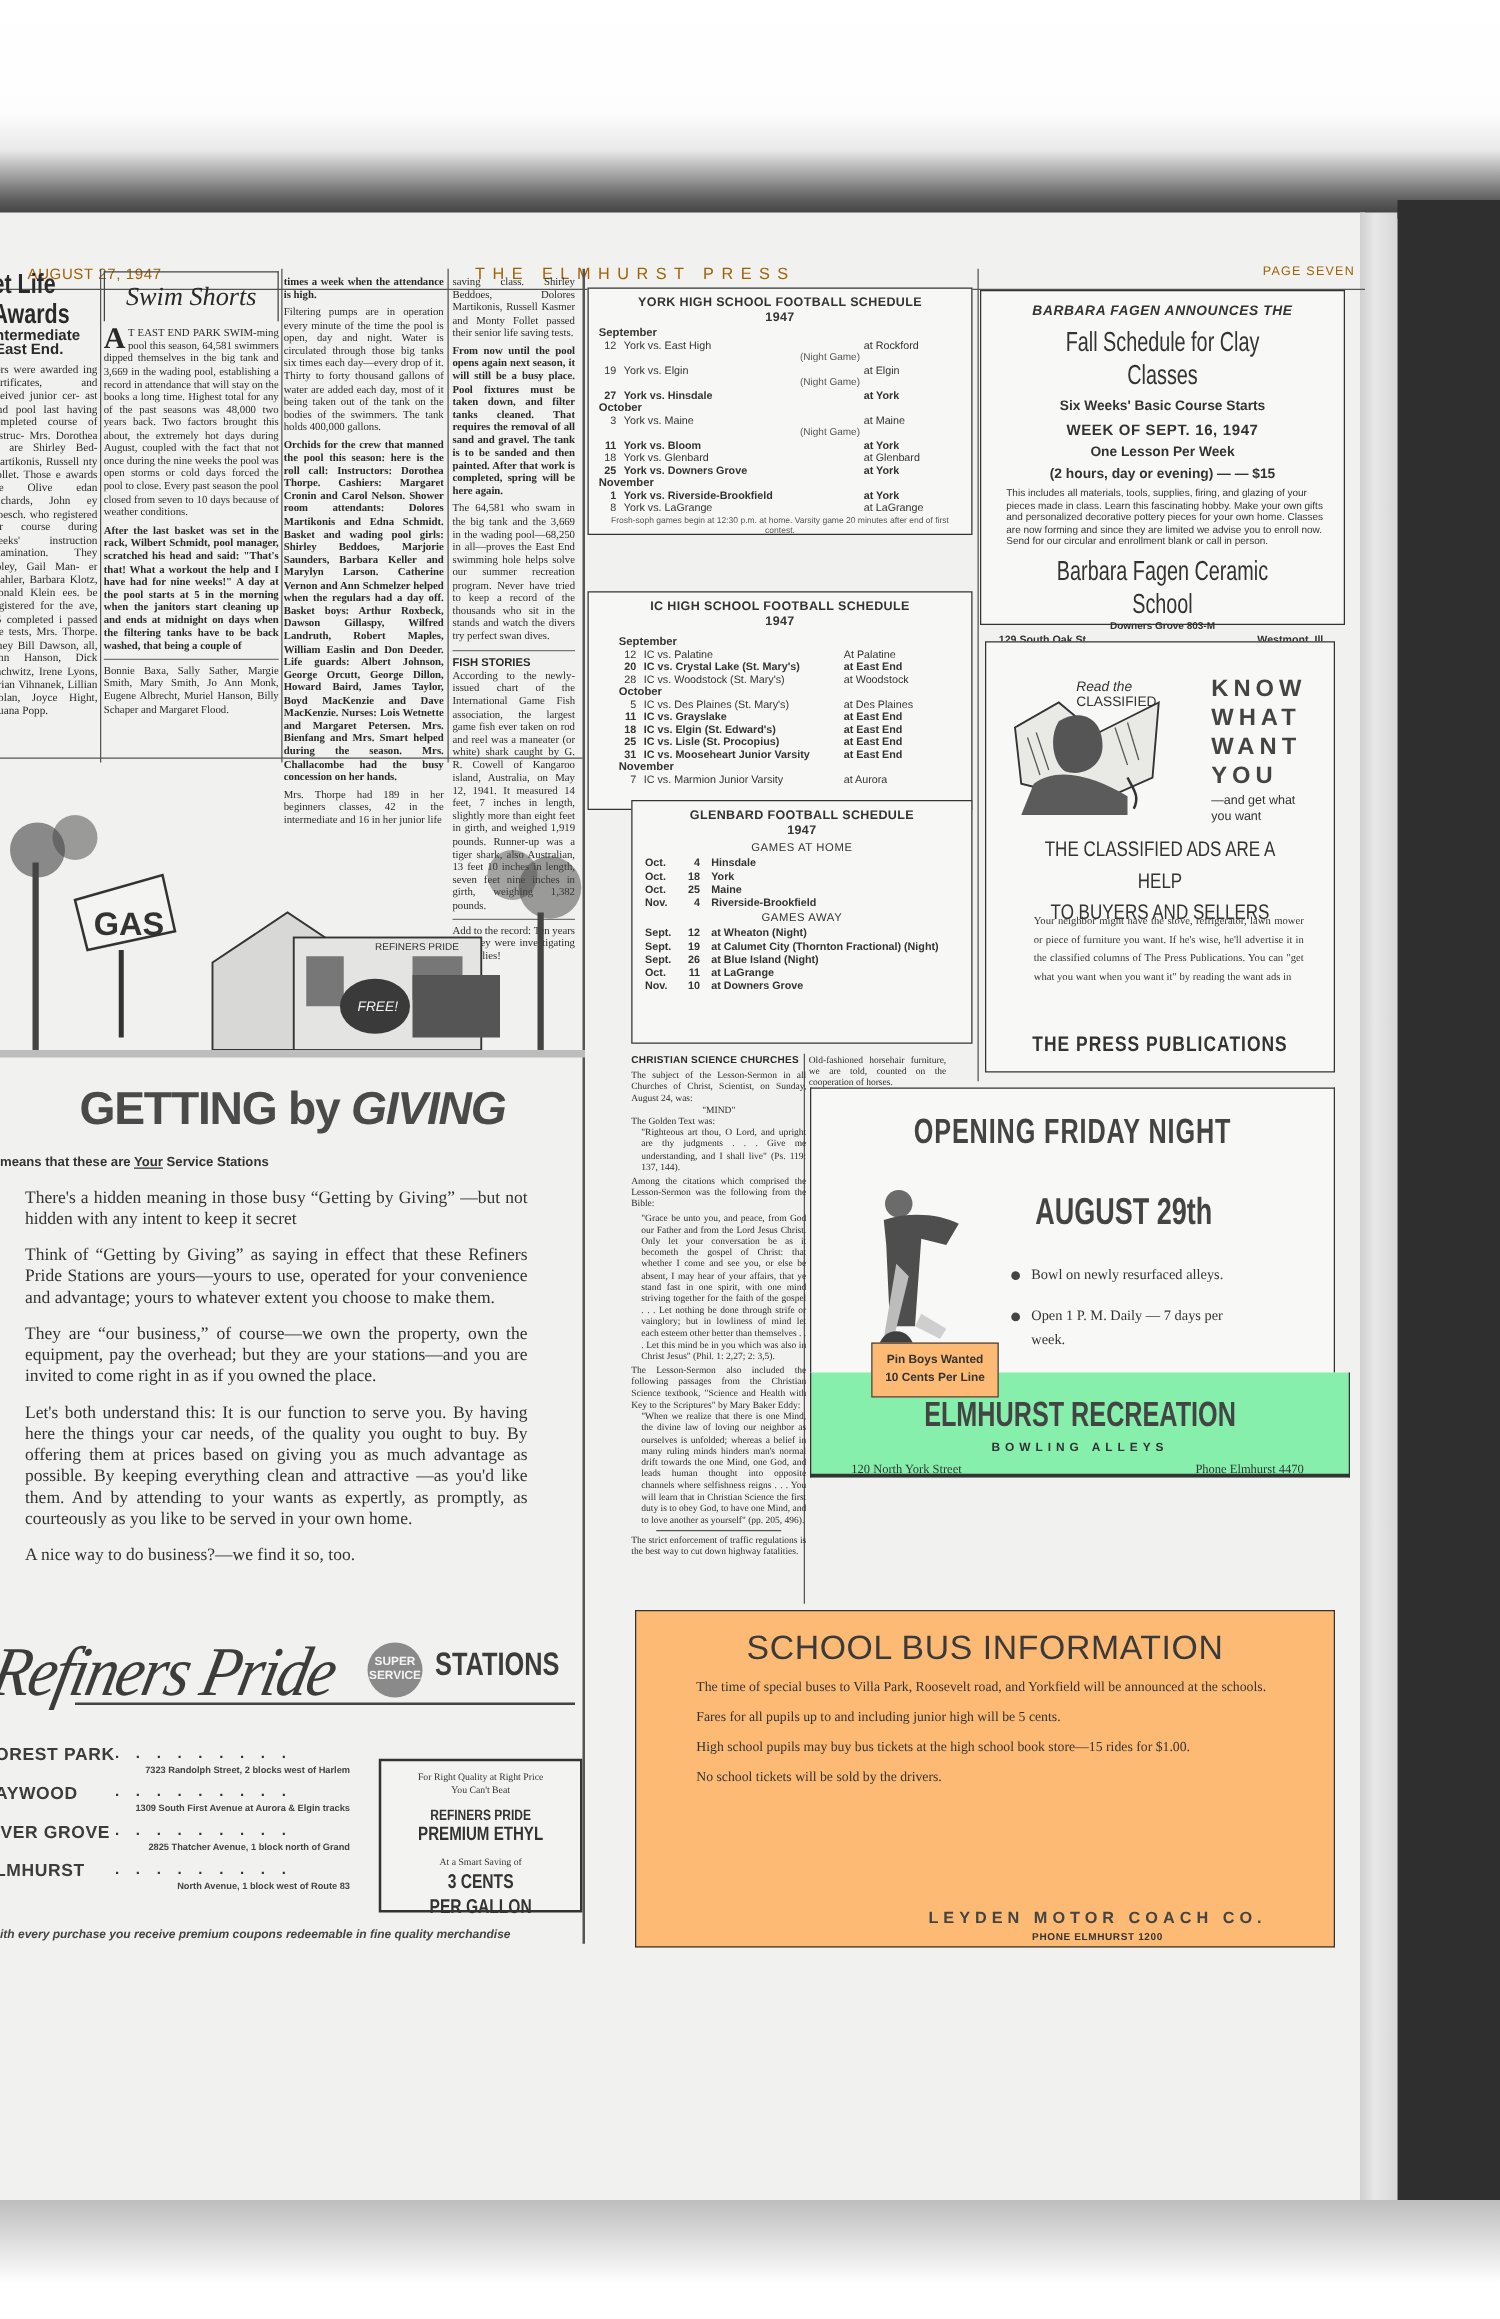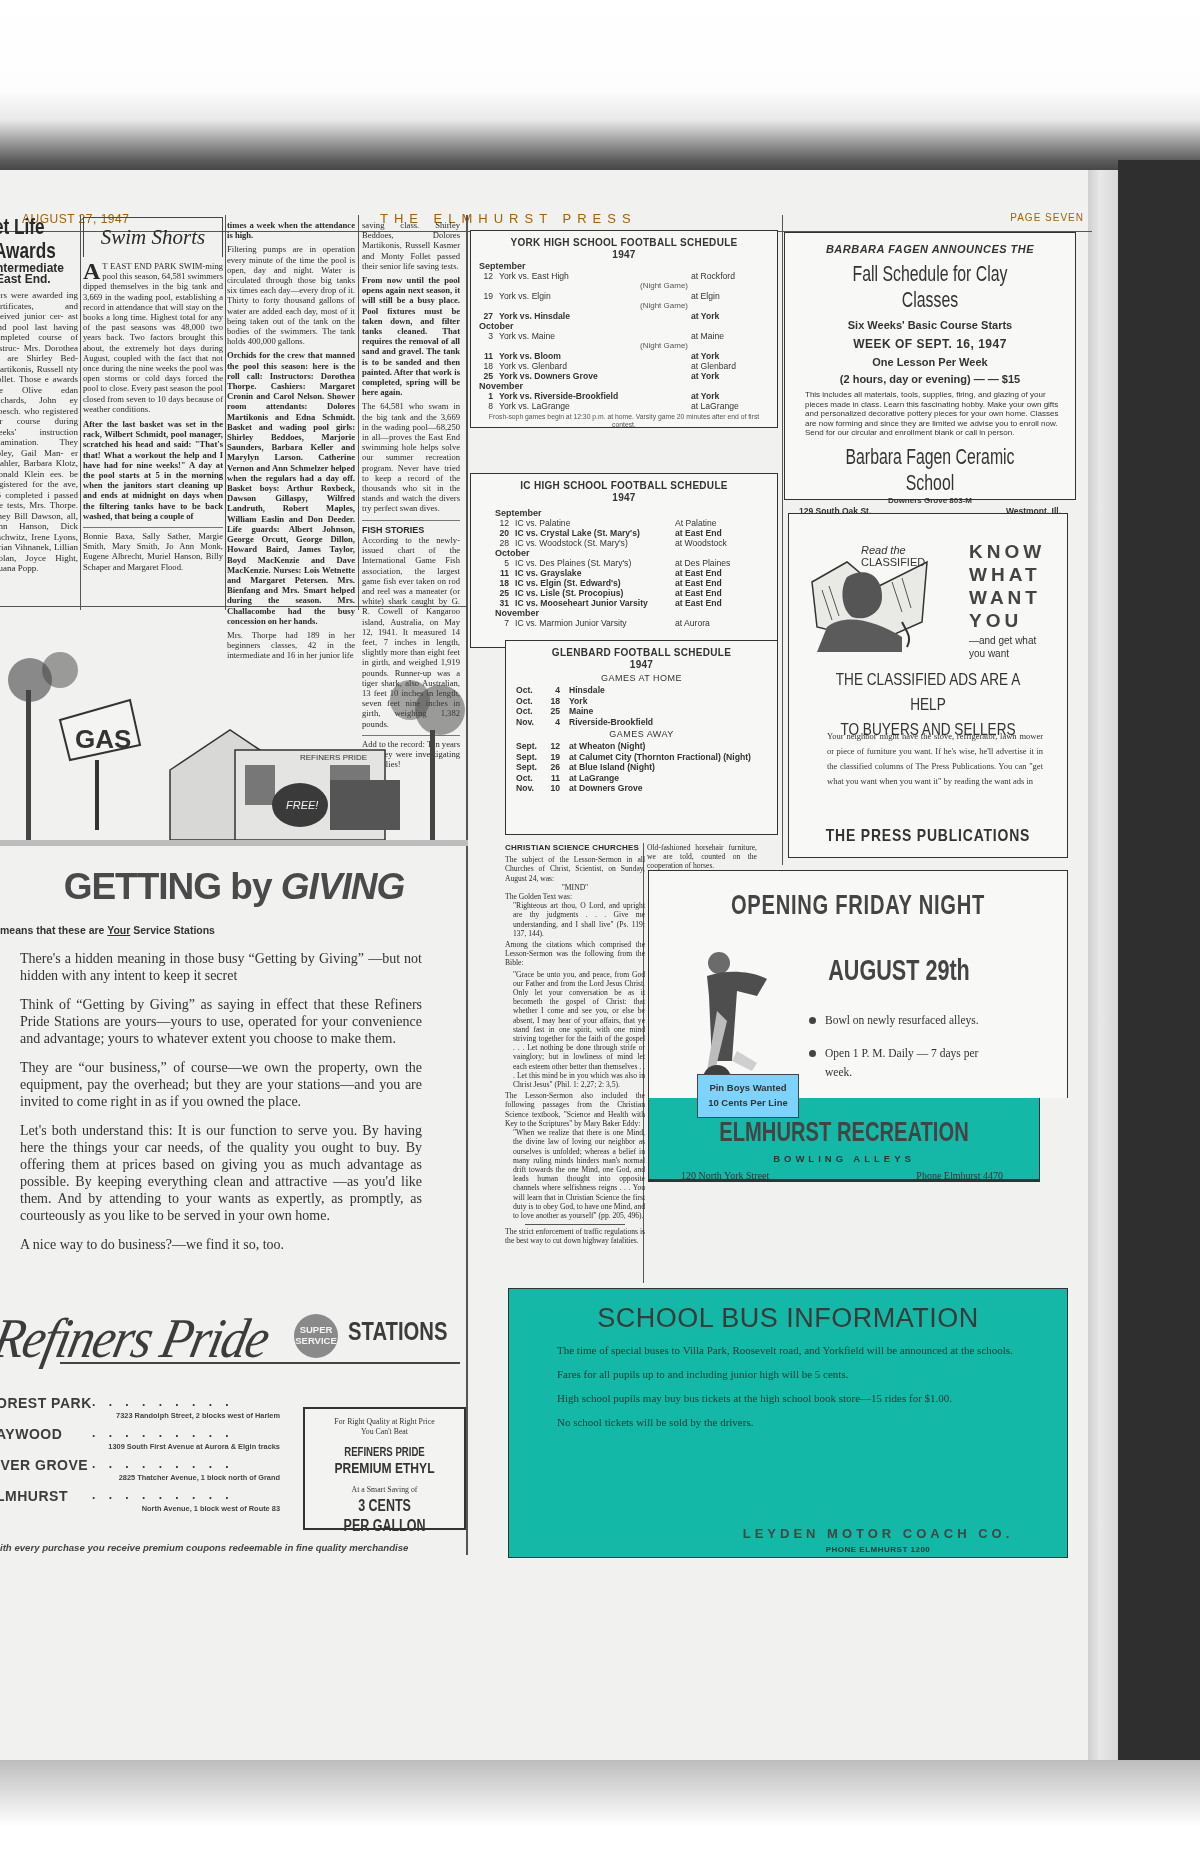--- a/index.html
+++ b/index.html
@@ -71,34 +71,34 @@
   .classified .body { position: absolute; left: 38px; top: 215px; width: 216px; font-family: "Liberation Serif", serif; font-size: 8.5px; line-height: 15px; text-align: justify; }
   .classified .pp { position: absolute; left: 0; top: 312px; width: 100%; text-align: center; font-size: 17px; font-weight: bold; transform: scaleX(0.82); letter-spacing: 1px; }
 
   .bowling { position: absolute; left: 648px; top: 870px; width: 420px; height: 228px; border: 1.5px solid #333; border-bottom: none; background: #f8f8f6; font-family: "Liberation Sans", sans-serif; color: #333; }
   .bowling .open { position: absolute; left: 0; top: 18px; width: 100%; text-align: center; font-size: 28px; font-weight: bold; transform: scaleX(0.72); letter-spacing: 1px; color: #444; }
   .bowling .aug { position: absolute; left: 120px; top: 82px; width: 260px; text-align: center; font-size: 30px; font-weight: bold; transform: scaleX(0.72); color: #444; }
   .bowling .bullets { position: absolute; left: 160px; top: 140px; font-family: "Liberation Serif", serif; font-size: 11.5px; line-height: 19px; }
   .bowling .bullets li { list-style: none; position: relative; padding-left: 16px; margin-bottom: 14px; }
   .bowling .bullets li::before { content: ""; position: absolute; left: 0; top: 6px; width: 7px; height: 7px; border-radius: 50%; background: #444; }
   .bowler { position: absolute; left: 48px; top: 80px; width: 80px; height: 150px; }
-  .pinboys { position: absolute; left: 48px; top: 203px; width: 102px; height: 44px; border: 1.5px solid #444; font-size: 9.5px; font-weight: bold; text-align: center; line-height: 15px; padding-top: 5px; background: #7dd3fc; z-index: 2; }
-  .bowling2 { position: absolute; left: 648px; top: 1098px; width: 392px; height: 84px; border: 1.5px solid #333; border-top: none; border-bottom: 3px solid #333; background: #14b8a6; font-family: "Liberation Sans", sans-serif; color: #333; }
+  .pinboys { position: absolute; left: 48px; top: 203px; width: 102px; height: 44px; border: 1.5px solid #444; font-size: 9.5px; font-weight: bold; text-align: center; line-height: 15px; padding-top: 5px; background: #fdba74; z-index: 2; }
+  .bowling2 { position: absolute; left: 648px; top: 1098px; width: 432px; height: 84px; border: 1.5px solid #333; border-top: none; border-bottom: 3px solid #333; background: #86efac; font-family: "Liberation Sans", sans-serif; color: #333; }
   .bowling2 .er { position: absolute; left: 0; top: 18px; width: 100%; text-align: center; font-size: 28px; font-weight: bold; transform: scaleX(0.72); color: #444; }
   .bowling2 .ba { position: absolute; left: 0; top: 55px; width: 100%; text-align: center; font-size: 9.5px; letter-spacing: 4px; font-weight: bold; }
   .bowling2 .addr { position: absolute; left: 32px; top: 72px; font-family: "Liberation Serif", serif; font-size: 10px; }
   .bowling2 .phone { position: absolute; right: 36px; top: 72px; font-family: "Liberation Serif", serif; font-size: 10px; }
 
   .cs-col { position: absolute; left: 505px; top: 843px; width: 140px; height: 345px; font-size: 7.6px; line-height: 9.2px; text-align: justify; }
   .cs-col .h { font-family: "Liberation Sans", sans-serif; font-weight: bold; font-size: 8px; letter-spacing: 0.2px; }
   .cs-col .c { text-align: center; }
   .cs-col .ind { padding-left: 8px; }
   .misc-note { position: absolute; left: 647px; top: 843px; width: 110px; font-size: 7.6px; line-height: 9px; text-align: justify; }
 
-  .bus { position: absolute; left: 508px; top: 1288px; width: 560px; height: 270px; border: 1.5px solid #333; background: #14b8a6; font-family: "Liberation Serif", serif; color: #333; }
+  .bus { position: absolute; left: 508px; top: 1288px; width: 560px; height: 270px; border: 1.5px solid #333; background: #fdba74; font-family: "Liberation Serif", serif; color: #333; }
   .bus .bt { text-align: center; font-family: "Liberation Sans", sans-serif; font-size: 27px; margin-top: 14px; letter-spacing: 0.5px; color: #3a3a3a; }
   .bus p { font-size: 11px; line-height: 15px; text-align: justify; text-indent: 28px; padding: 0 20px 0 20px; margin-top: 9px; }
   .bus .co { position: absolute; left: 0; top: 237px; width: 100%; text-align: center; padding-left: 180px; font-family: "Liberation Sans", sans-serif; font-weight: bold; font-size: 13px; letter-spacing: 4px; color: #444; }
   .bus .ph { position: absolute; left: 0; top: 256px; width: 100%; text-align: center; padding-left: 180px; font-family: "Liberation Sans", sans-serif; font-weight: bold; font-size: 8px; letter-spacing: 0.5px; }
 
   .ad-left { position: absolute; left: 0; top: 610px; width: 468px; height: 1100px; font-family: "Liberation Serif", serif; color: #333; }
   .gas-illus { position: absolute; left: 0; top: 30px; width: 468px; height: 220px; }
   .getting { position: absolute; left: 0; top: 256px; width: 468px; text-align: center; font-family: "Liberation Sans", sans-serif; font-weight: bold; font-size: 37px; color: #4a4a4a; letter-spacing: -1px; }
   .getting i { font-style: italic; }
   .means { position: absolute; left: 0; top: 314px; width: 468px; font-family: "Liberation Sans", sans-serif; font-weight: bold; font-size: 10.5px; }

